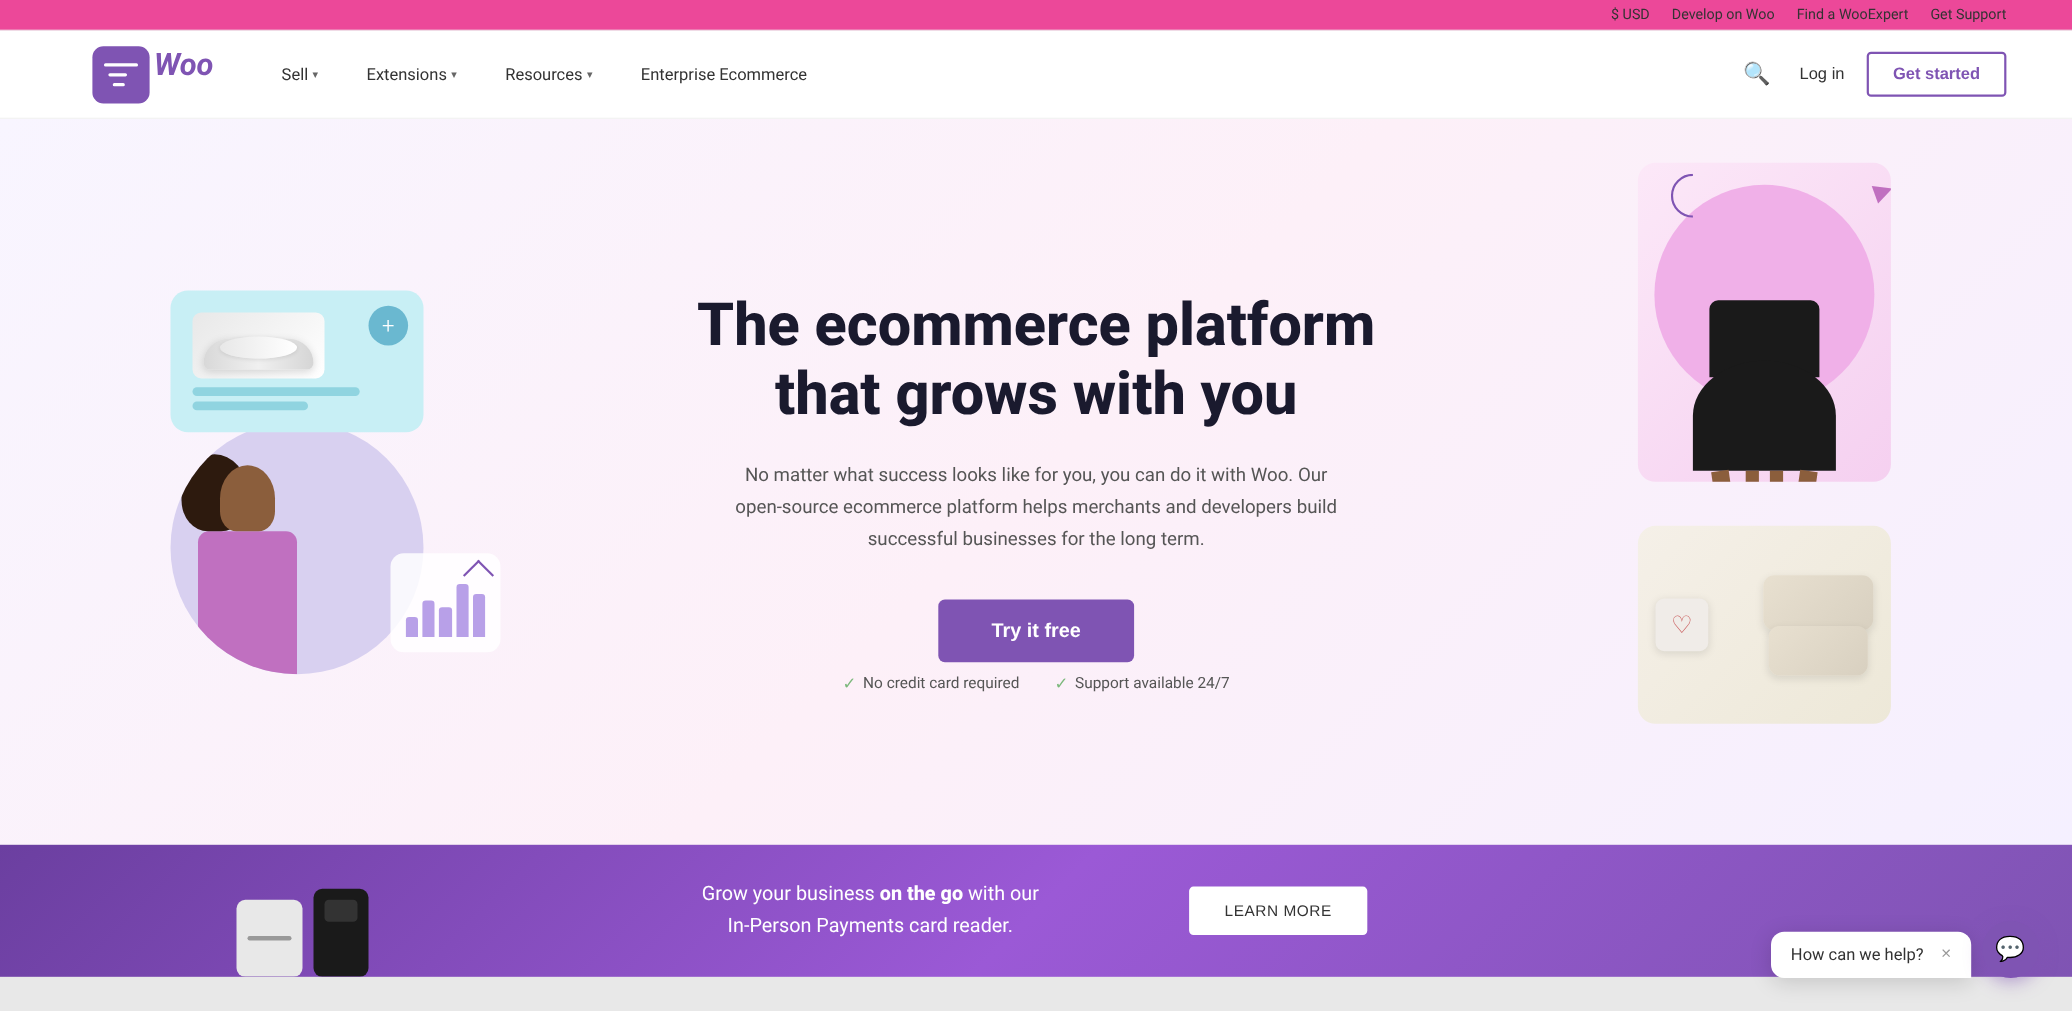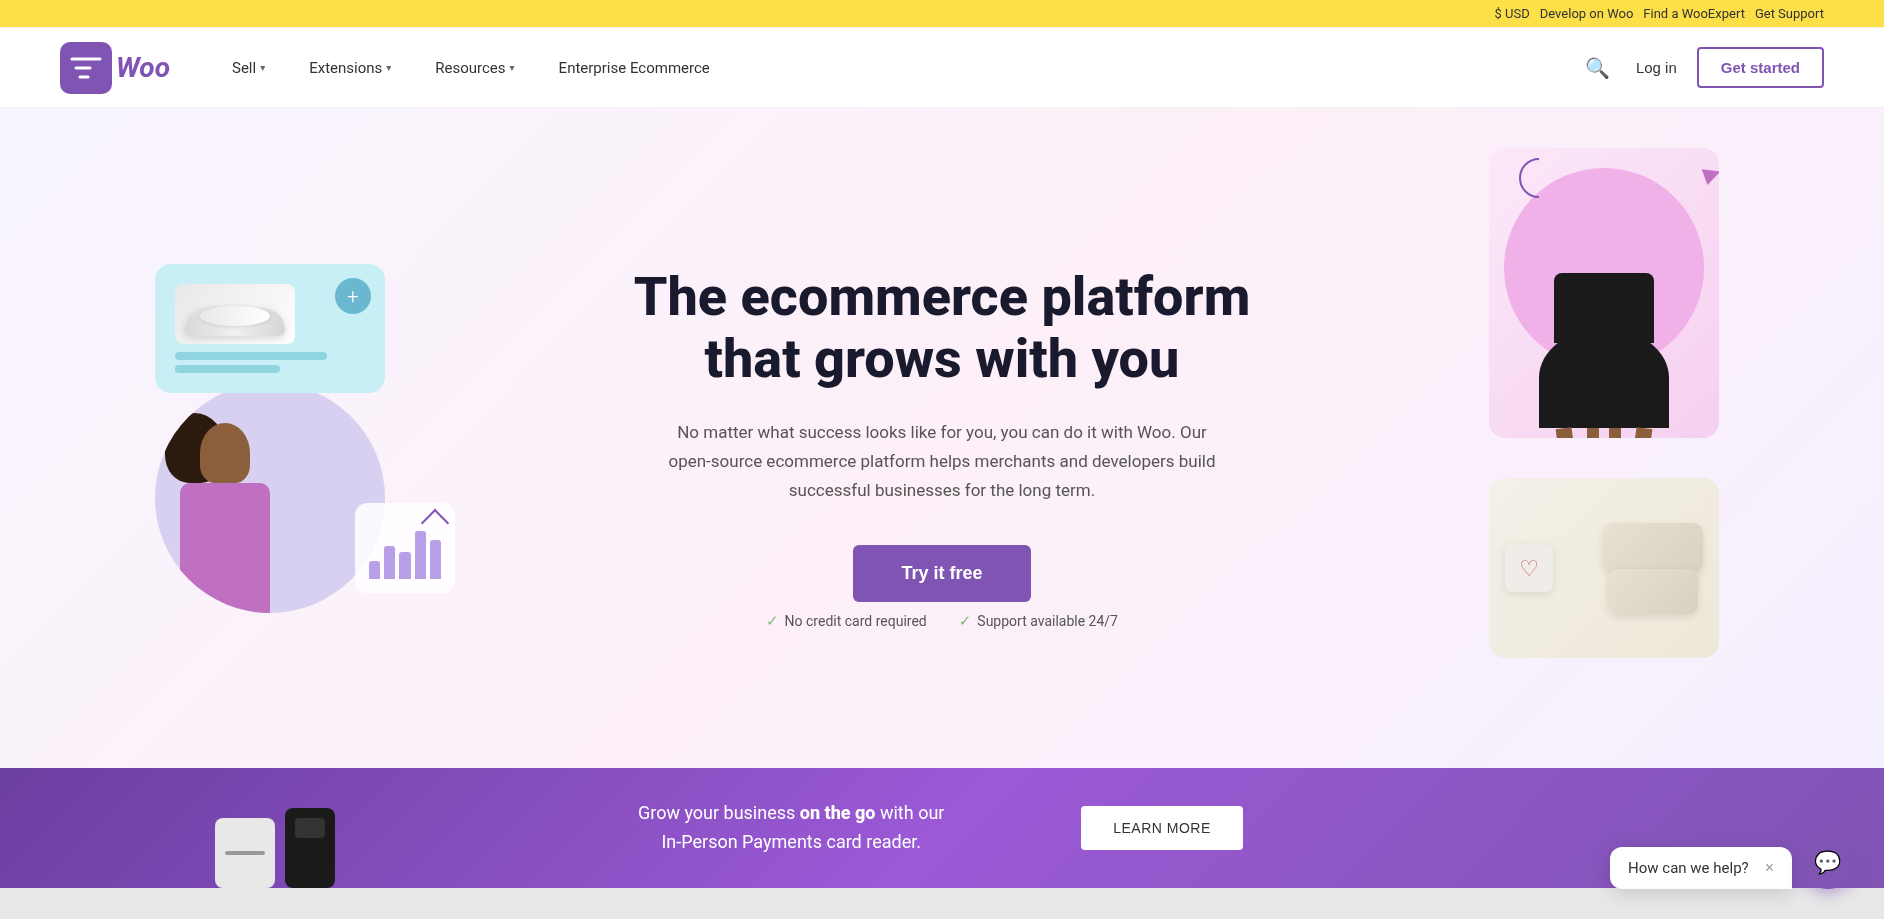--- a/index.html
+++ b/index.html
@@ -6,26 +6,26 @@
     body {
       font-family: -apple-system, BlinkMacSystemFont, 'Segoe UI', Roboto, sans-serif;
       background: #e8e8e8;
       width: 1884px;
       min-height: 919px;
       overflow-x: hidden;
     }
 
     
     .top-bar {
-      background: #fde047;
+      background: #ec4899;
       display: flex;
       justify-content: flex-end;
       align-items: center;
       padding: 6px 60px;
-      gap: 10px;
+      gap: 20px;
       border-bottom: 1px solid #eee;
     }
     .top-bar a {
       font-size: 13px;
       color: #333;
       text-decoration: none;
       cursor: pointer;
     }
 
     
@@ -34,23 +34,24 @@
       display: flex;
       align-items: center;
       padding: 0 60px;
       height: 80px;
       border-bottom: 1px solid #f0f0f0;
       position: relative;
       z-index: 10;
     }
     .logo-wrapper {
       display: flex;
-      align-items: center;
+      align-items: flex-start;
       margin-right: 48px;
       text-decoration: none;
+      margin-left: 24px;
     }
     .logo-icon {
       width: 52px;
       height: 52px;
       background: #7f54b3;
       border-radius: 10px;
       display: flex;
       align-items: center;
       justify-content: center;
     }

